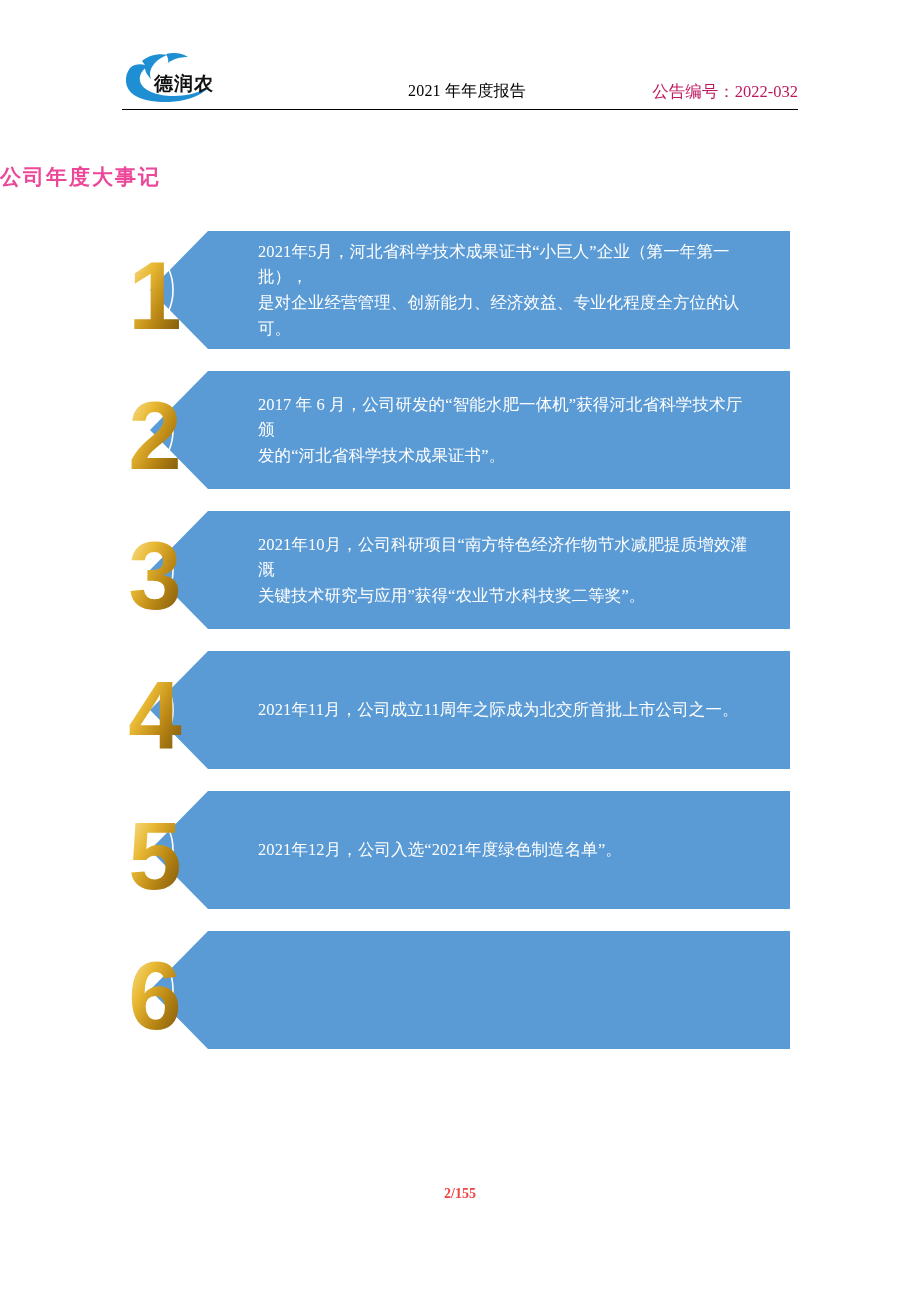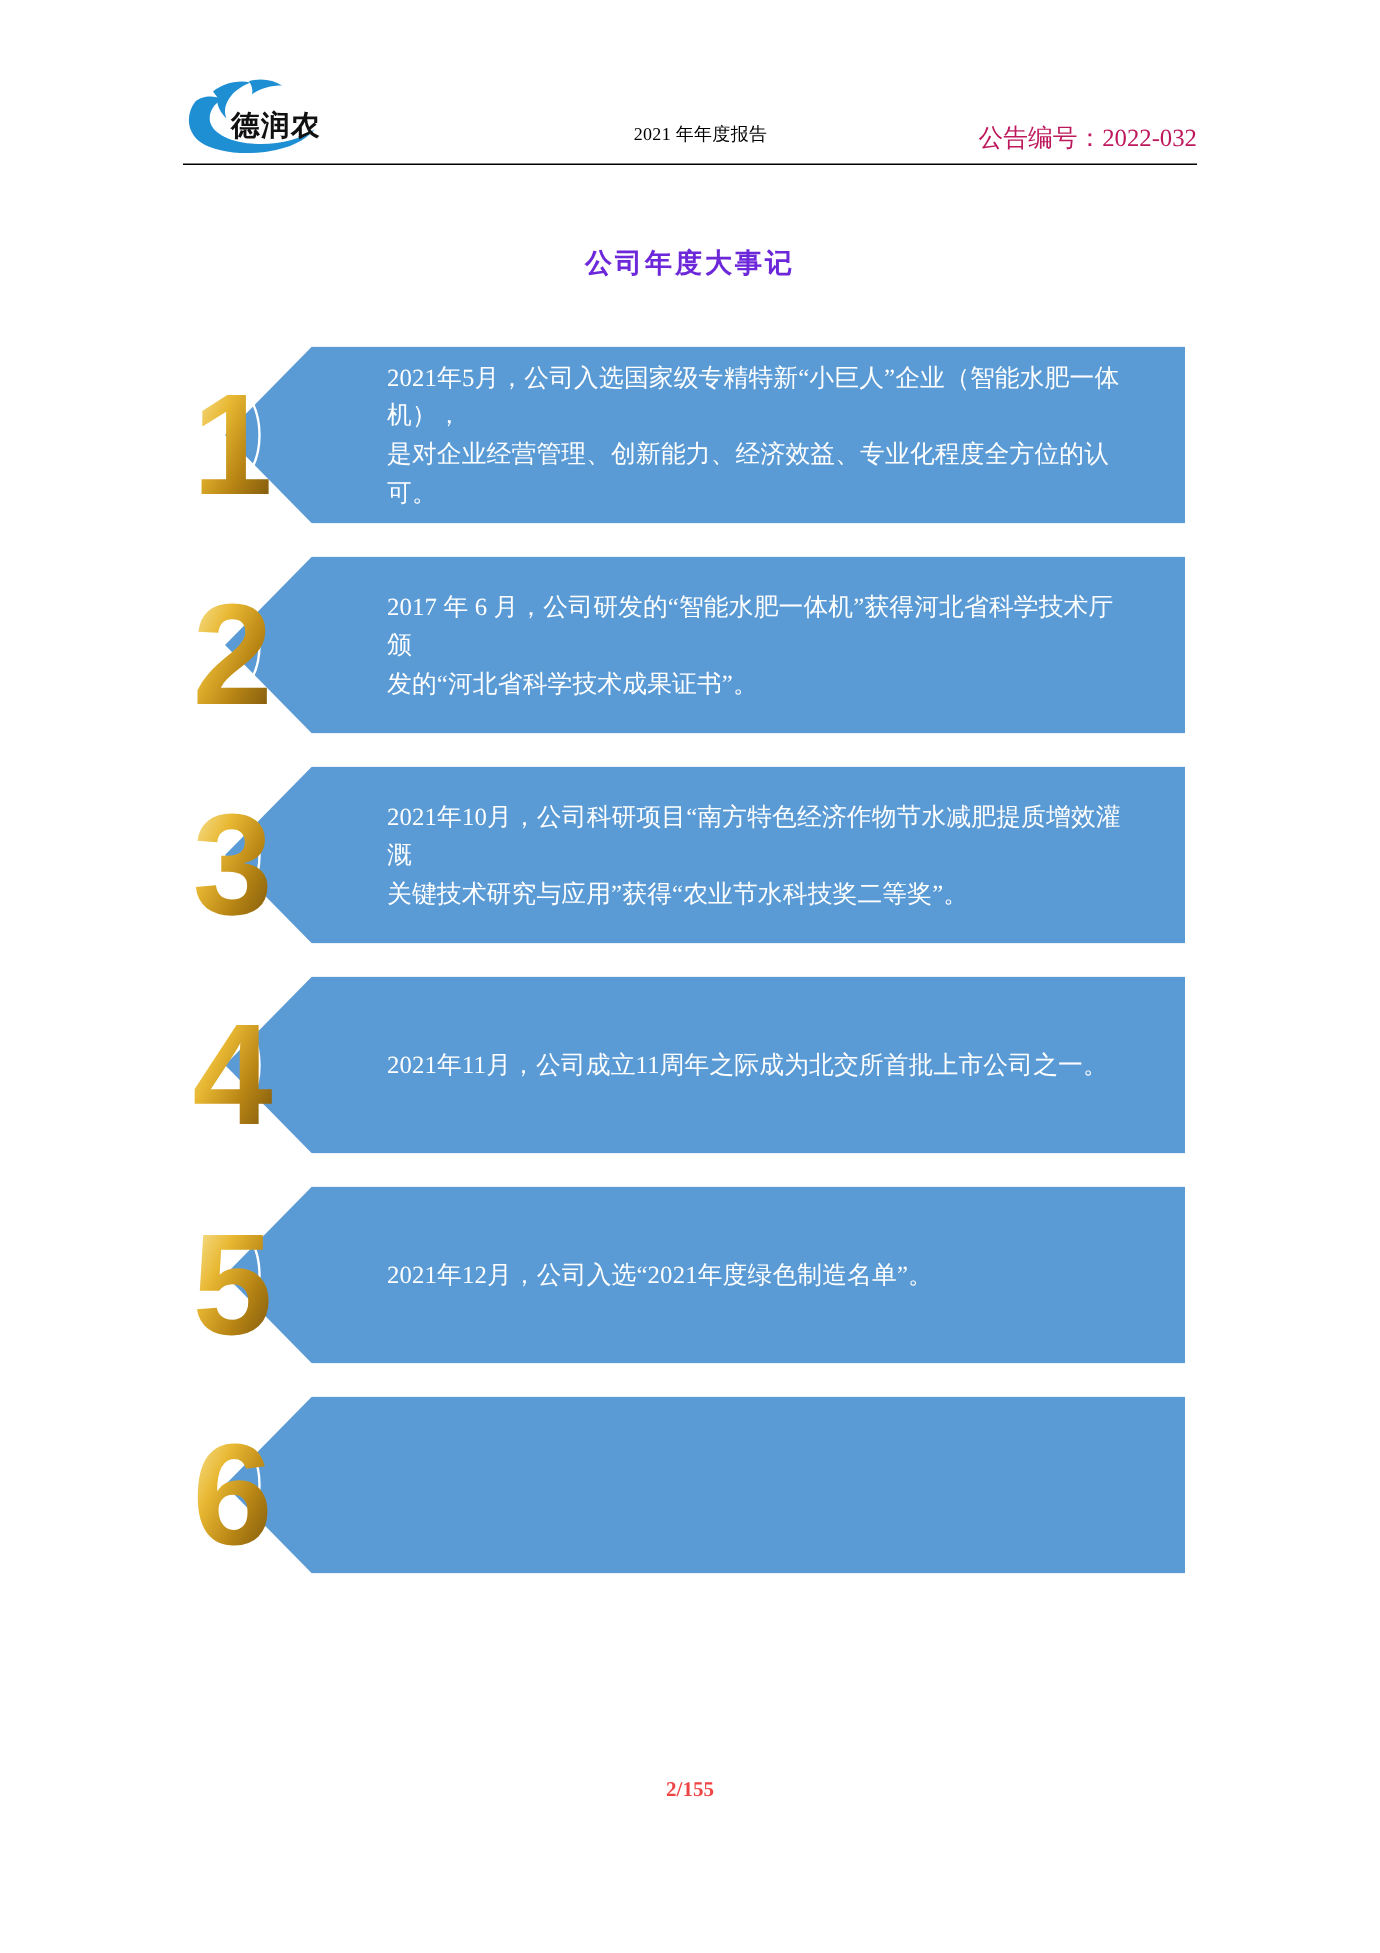--- a/index.html
+++ b/index.html
@@ -44,46 +44,45 @@
     height: 56px;
   }
   .logo svg { display: block; }
 
   .header-center {
     position: absolute;
     left: 230px;
     top: 33px;
     width: 230px;
     text-align: center;
-    font-size: 12px;
+    font-size: 16px;
     color: #000;
     letter-spacing: 0.2px;
     white-space: nowrap;
   }
   .header-right {
     position: absolute;
     right: 0px;
     top: 33px;
     font-size: 16.5px;
     color: #be185d;
     white-space: nowrap;
   }
 
   
   .doc-title {
     position: absolute;
     left: 0;
     top: 163px;
     width: 920px;
-    text-align: center;
     font-family: "Liberation Sans", "DejaVu Sans", sans-serif;
     font-weight: bold;
-    font-size: 18px;
+    font-size: 21px;
     letter-spacing: 2px;
-    color: #6d28d9;
+    color: #ec4899;
   }
 
   
   .timeline {
     position: absolute;
     left: 0;
     top: 231px;
     width: 920px;
   }
   .event {
@@ -215,21 +214,21 @@
                 <stop offset="0%" stop-color="#fdf0b4"></stop>
                 <stop offset="35%" stop-color="#e8b833"></stop>
                 <stop offset="62%" stop-color="#b98614"></stop>
                 <stop offset="100%" stop-color="#6e4c0c"></stop>
               </linearGradient>
             </defs>
             <text x="37" y="92" text-anchor="middle" font-family="'Liberation Sans', sans-serif" font-size="96" font-weight="bold" fill="url(#g1)">1</text>
           </svg>
         </div>
         <div class="banner-text">
-          <p> 2021年5月，公司入选国家级专精特新“小巨人”企业（智能水肥一体机），</p>
+          <p> 2021年5月，河北省科学技术成果证书“小巨人”企业（第一年第一批），</p>
           <p>是对企业经营管理、创新能力、经济效益、专业化程度全方位的认可。</p>
         </div>
       </div>
     </div>
 
     <div class="event">
       <div class="event-inner">
         <div class="banner"></div>
         <div class="banner-arc">
           <svg width="46" height="74" viewBox="0 0 46 74">

